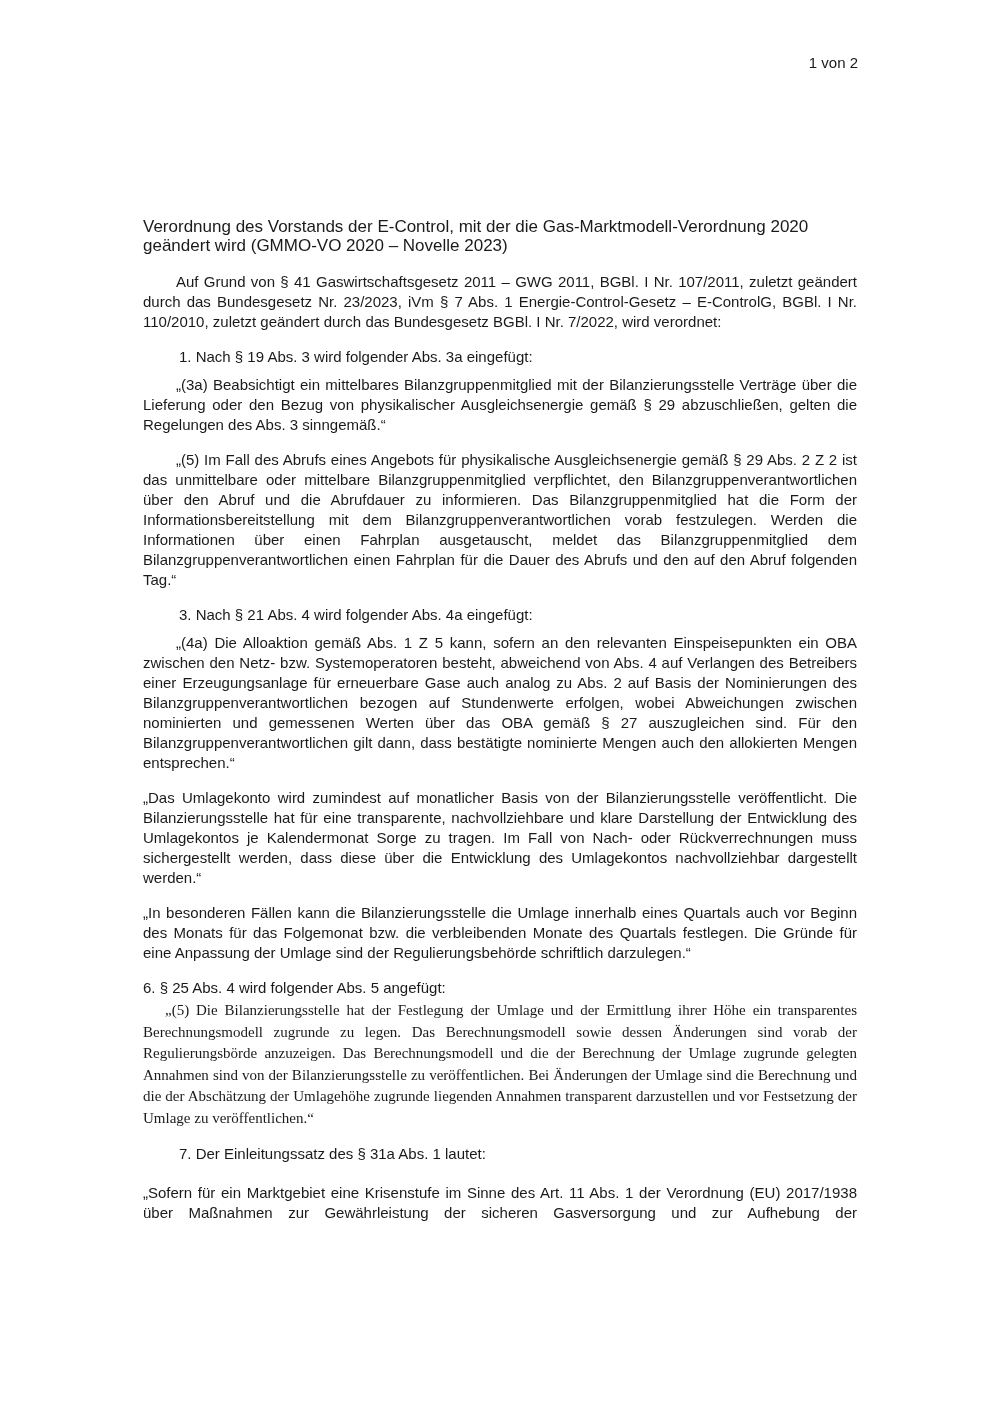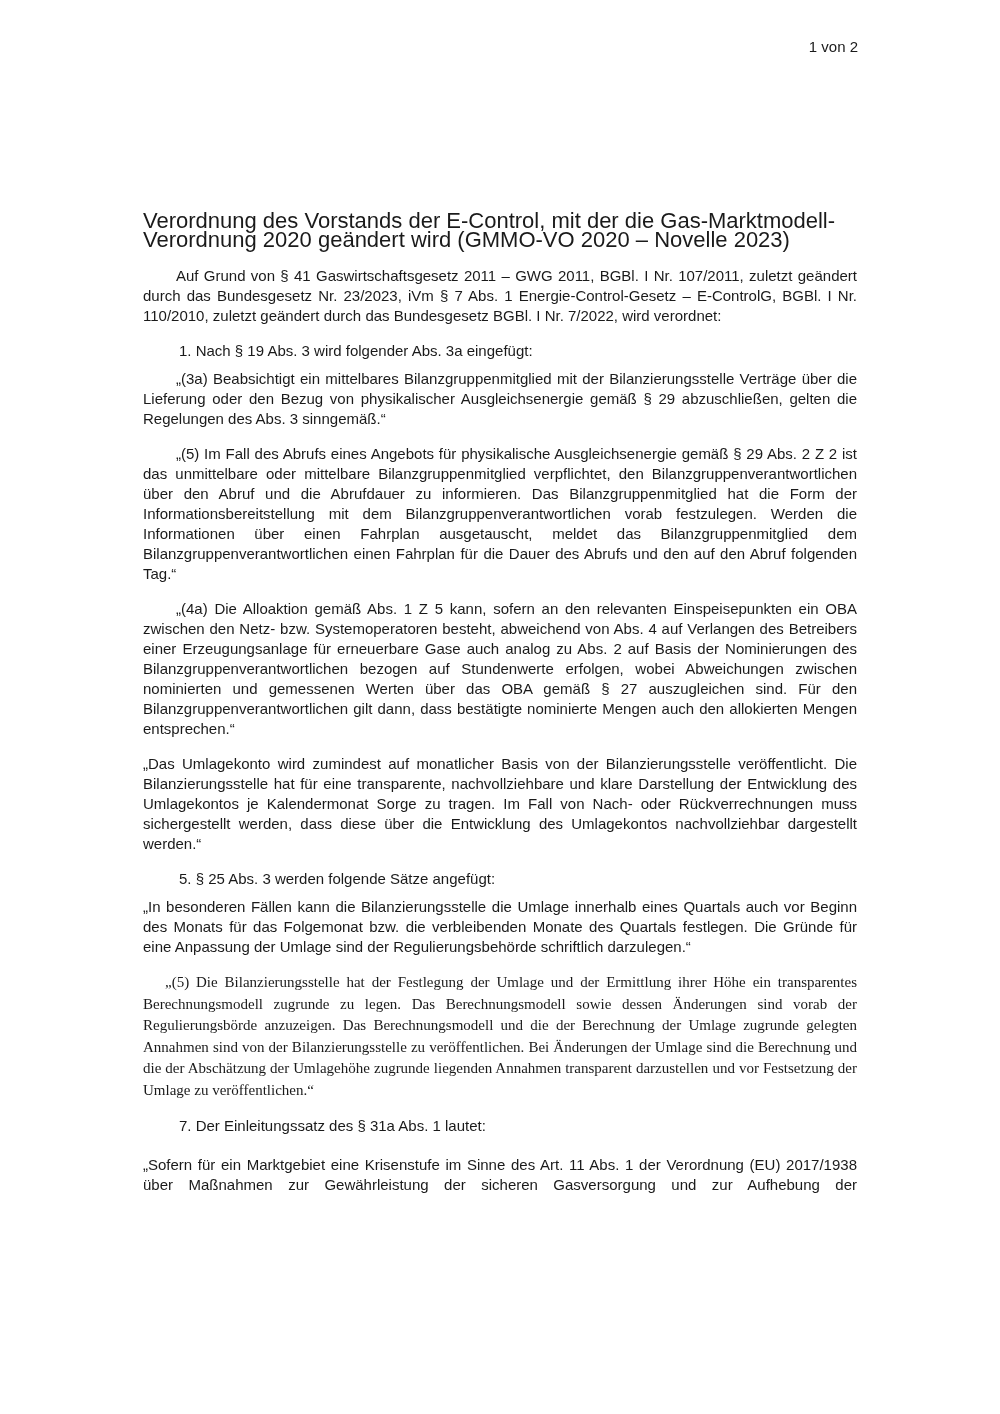--- a/index.html
+++ b/index.html
@@ -1,28 +1,28 @@
 <!DOCTYPE html>
 <html><head>
   <meta charset="utf-8">
   <style>
     html, body { margin: 0; padding: 0; background: #ffffff; }
     body {
       width: 1000px; height: 1414px; position: relative; overflow: hidden;
       font-family: "Liberation Sans", sans-serif; color: #1a1a1a;
     }
     .page-number {
-      position: absolute; top: 38px; right: 142px;
+      position: absolute; top: 54px; right: 142px;
       font-size: 15px; line-height: 18px;
     }
     .content {
       position: absolute; left: 143px; top: 205px; width: 714px;
     }
     .title {
-      font-size: 22px; line-height: 19px; margin: 6px 0 17px 0; font-weight: normal;
+      font-size: 17px; line-height: 19px; margin: 12px 0 17px 0; font-weight: normal;
     }
     p {
       margin: 0; font-size: 15px; line-height: 20px; text-align: justify;
     }
     p.indent { text-indent: 33px; }
     p.gap-after { margin-bottom: 15px; }
     p.heading { margin-bottom: 8px; margin-left: 36px; }
     .sec6-heading { margin-bottom: 2px; }
     .sec6-body { line-height: 21.5px; font-family: Liberation Serif, serif; }
   </style>
@@ -39,33 +39,34 @@
   <section>
     <p class="heading">1. Nach § 19 Abs. 3 wird folgender Abs. 3a eingefügt:</p>
     <p class="indent gap-after">„(3a) Beabsichtigt ein mittelbares Bilanzgruppenmitglied mit der Bilanzierungsstelle Verträge über die Lieferung oder den Bezug von physikalischer Ausgleichsenergie gemäß § 29 abzuschließen, gelten die Regelungen des Abs. 3 sinngemäß.“</p>
   </section>
 
   <section>
     <p class="indent gap-after">„(5) Im Fall des Abrufs eines Angebots für physikalische Ausgleichsenergie gemäß § 29 Abs. 2 Z 2 ist das unmittelbare oder mittelbare Bilanzgruppenmitglied verpflichtet, den Bilanzgruppenverantwortlichen über den Abruf und die Abrufdauer zu informieren. Das Bilanzgruppenmitglied hat die Form der Informationsbereitstellung mit dem Bilanzgruppenverantwortlichen vorab festzulegen. Werden die Informationen über einen Fahrplan ausgetauscht, meldet das Bilanzgruppenmitglied dem Bilanzgruppenverantwortlichen einen Fahrplan für die Dauer des Abrufs und den auf den Abruf folgenden Tag.“</p>
   </section>
 
   <section>
+    <p class="heading">3. Nach § 21 Abs. 4 wird folgender Abs. 4a eingefügt:</p>
     <p class="indent gap-after">„(4a) Die Alloaktion gemäß Abs. 1 Z 5 kann, sofern an den relevanten Einspeisepunkten ein OBA zwischen den Netz- bzw. Systemoperatoren besteht, abweichend von Abs. 4 auf Verlangen des Betreibers einer Erzeugungsanlage für erneuerbare Gase auch analog zu Abs. 2 auf Basis der Nominierungen des Bilanzgruppenverantwortlichen bezogen auf Stundenwerte erfolgen, wobei Abweichungen zwischen nominierten und gemessenen Werten über das OBA gemäß § 27 auszugleichen sind. Für den Bilanzgruppenverantwortlichen gilt dann, dass bestätigte nominierte Mengen auch den allokierten Mengen entsprechen.“</p>
   </section>
 
   <section>
     <p class="gap-after">„Das Umlagekonto wird zumindest auf monatlicher Basis von der Bilanzierungsstelle veröffentlicht. Die Bilanzierungsstelle hat für eine transparente, nachvollziehbare und klare Darstellung der Entwicklung des Umlagekontos je Kalendermonat Sorge zu tragen. Im Fall von Nach- oder Rückverrechnungen muss sichergestellt werden, dass diese über die Entwicklung des Umlagekontos nachvollziehbar dargestellt werden.“</p>
   </section>
 
   <section>
-    <p class="heading">5. § 25 Abs. 3 werden folgende Sätze angefügt:</p>
     <p class="gap-after">„In besonderen Fällen kann die Bilanzierungsstelle die Umlage innerhalb eines Quartals auch vor Beginn des Monats für das Folgemonat bzw. die verbleibenden Monate des Quartals festlegen. Die Gründe für eine Anpassung der Umlage sind der Regulierungsbehörde schriftlich darzulegen.“</p>
   </section>
 
   <section>
+    <p class="sec6-heading">6. § 25 Abs. 4 wird folgender Abs. 5 angefügt:</p>
     <p class="indent gap-after sec6-body" style="text-indent:22px;">„(5) Die Bilanzierungsstelle hat der Festlegung der Umlage und der Ermittlung ihrer Höhe ein transparentes Berechnungsmodell zugrunde zu legen. Das Berechnungsmodell sowie dessen Änderungen sind vorab der Regulierungsbörde anzuzeigen. Das Berechnungsmodell und die der Berechnung der Umlage zugrunde gelegten Annahmen sind von der Bilanzierungsstelle zu veröffentlichen. Bei Änderungen der Umlage sind die Berechnung und die der Abschätzung der Umlagehöhe zugrunde liegenden Annahmen transparent darzustellen und vor Festsetzung der Umlage zu veröffentlichen.“</p>
   </section>
 
   <section>
     <p class="heading">7. Der Einleitungssatz des § 31a Abs. 1 lautet:</p>
     <p style="text-align-last: justify; margin-top: 19px;">„Sofern für ein Marktgebiet eine Krisenstufe im Sinne des Art. 11 Abs. 1 der Verordnung (EU) 2017/1938 über Maßnahmen zur Gewährleistung der sicheren Gasversorgung und zur Aufhebung der</p>
   </section>
 </div>
 
 </body></html>

